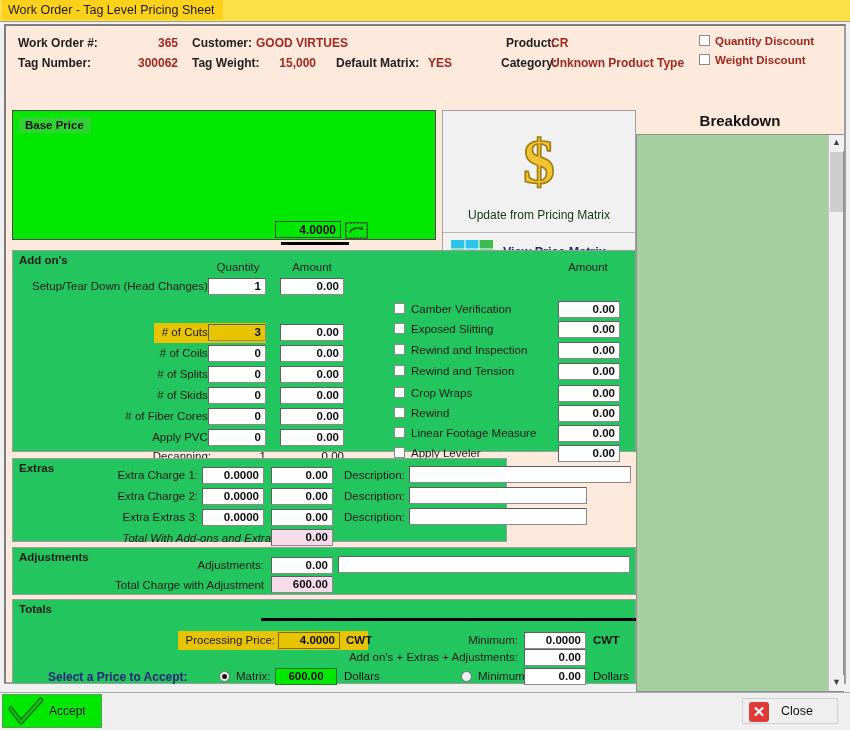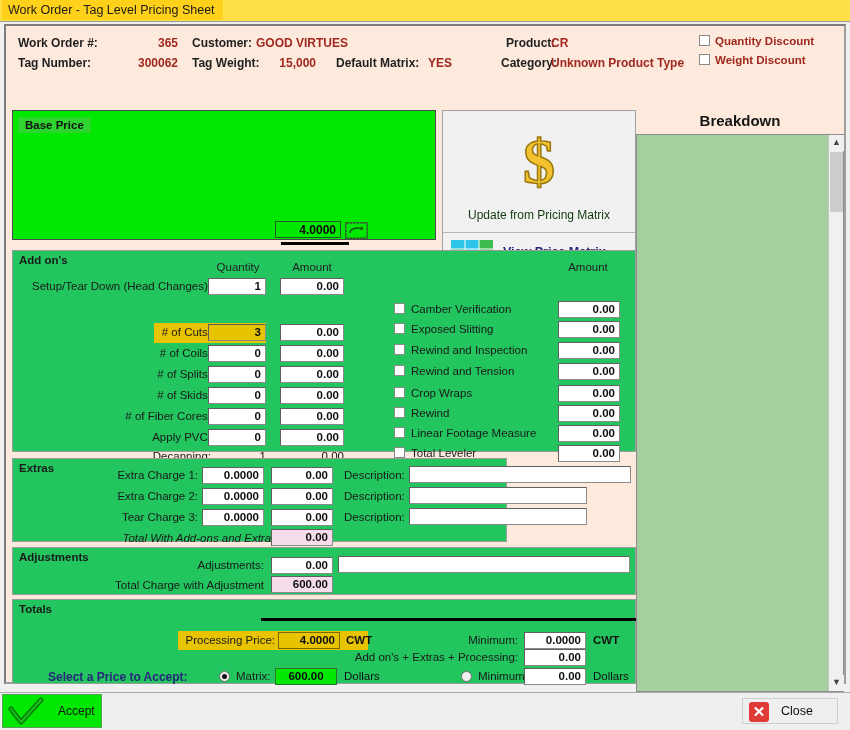--- a/index.html
+++ b/index.html
@@ -200,21 +200,21 @@
     letter-spacing:0.4px;
   }
   #statusbar {
     position:absolute; left:0; top:692px; width:850px; height:38px;
     background:#efefef; border-top:1px solid #aaa;
   }
   #accept-btn {
     position:absolute; left:2px; top:694px; width:100px; height:34px;
     background:#00e800; border:1px solid #5a9e5a; cursor:pointer;
   }
-  #accept-btn .lbl { position:absolute; left:55px; top:9px; font-size:12px; color:#111; }
+  #accept-btn .lbl { position:absolute; left:46px; top:9px; font-size:12px; color:#111; }
   #close-btn {
     position:absolute; left:742px; top:698px; width:96px; height:26px;
     background:#efefef; border:1px solid #cfcfcf; cursor:pointer;
   }
   #close-btn .lbl { position:absolute; left:38px; top:5px; font-size:12.5px; color:#111; }
   #close-x {
     position:absolute; left:6px; top:3px; width:20px; height:20px;
     background:#e03a36; border-radius:3px; color:#fff;
     font-weight:bold; font-size:15px; text-align:center; line-height:19px;
   }
@@ -392,40 +392,40 @@
 
   <div class="cbrow" style="left:388px; top:361px;"><span class="cb"></span><span>Crop Wraps</span></div>
   <div class="fld" style="left:552px; top:359px; width:62px;">0.00</div>
 
   <div class="cbrow" style="left:388px; top:381px;"><span class="cb"></span><span>Rewind</span></div>
   <div class="fld" style="left:552px; top:379px; width:62px;">0.00</div>
 
   <div class="cbrow" style="left:388px; top:401px;"><span class="cb"></span><span>Linear Footage Measure</span></div>
   <div class="fld" style="left:552px; top:399px; width:62px;">0.00</div>
 
-  <div class="cbrow" style="left:388px; top:421px;"><span class="cb"></span><span>Total Leveler</span></div>
+  <div class="cbrow" style="left:388px; top:421px;"><span class="cb"></span><span>Apply Leveler</span></div>
   <div class="fld" style="left:552px; top:419px; width:62px;">0.00</div>
 
   <div class="group" style="left:6px; top:432px; width:495px; height:84px;">
     <div class="grp-title">Extras</div>
   </div>
 
   <div class="rlabel" style="left:80px;  top:443px; width:112px;">Extra Charge 1:</div>
   <div class="fld" style="left:196px; top:441px; width:62px;">0.0000</div>
   <div class="fld" style="left:265px; top:441px; width:62px;">0.00</div>
   <div class="desc-lbl" style="left:338px; top:443px;">Description:</div>
   <div class="txtfld" style="left:403px; top:440px; width:222px;"></div>
 
   <div class="rlabel" style="left:80px;  top:464px; width:112px;">Extra Charge 2:</div>
   <div class="fld" style="left:196px; top:462px; width:62px;">0.0000</div>
   <div class="fld" style="left:265px; top:462px; width:62px;">0.00</div>
   <div class="desc-lbl" style="left:338px; top:464px;">Description:</div>
   <div class="txtfld" style="left:403px; top:461px; width:178px;"></div>
 
-  <div class="rlabel" style="left:80px;  top:485px; width:112px;">Tear Charge 3:</div>
+  <div class="rlabel" style="left:80px;  top:485px; width:112px;">Extra Extras 3:</div>
   <div class="fld" style="left:196px; top:483px; width:62px;">0.0000</div>
   <div class="fld" style="left:265px; top:483px; width:62px;">0.00</div>
   <div class="desc-lbl" style="left:338px; top:485px;">Description:</div>
   <div class="txtfld" style="left:403px; top:482px; width:178px;"></div>
 
   <div class="rlabel" style="left:76px;  top:506px; width:198px;font-style:italic;">Total With Add-ons and Extras:</div>
   <div class="fld pink" style="left:265px; top:503px; width:62px;">0.00</div>
 
   <div class="group" style="left:6px; top:521px; width:624px; height:48px;">
     <div class="grp-title">Adjustments</div>
@@ -445,21 +445,21 @@
 
   <div id="pp-hl"></div>
   <div class="rlabel" style="left:175px; top:608px; width:94px;">Processing Price:</div>
   <div class="fld gold" style="left:272px; top:606px; width:62px; border-color:#7a6a00;">4.0000</div>
   <div class="unit" style="left:340px; top:608px;">CWT</div>
 
   <div class="rlabel" style="left:400px; top:608px; width:112px;">Minimum:</div>
   <div class="fld" style="left:518px; top:606px; width:62px;">0.0000</div>
   <div class="unit" style="left:587px; top:608px;">CWT</div>
 
-  <div class="rlabel" style="left:330px; top:625px; width:182px;">Add on's + Extras + Processing:</div>
+  <div class="rlabel" style="left:330px; top:625px; width:182px;">Add on's + Extras + Adjustments:</div>
   <div class="fld" style="left:518px; top:623px; width:62px;">0.00</div>
 
   <div id="select-price-lbl">Select a Price to Accept:</div>
   <div class="radio on" style="left:213px; top:645px;"></div>
   <div class="radlbl" style="left:230px; top:644px;">Matrix:</div>
   <div class="fld green" style="left:269px; top:642px; width:62px; border-color:#2b722b;">600.00</div>
   <div class="unit" style="left:338px; top:644px; font-weight:normal;">Dollars</div>
 
   <div class="radio" style="left:455px; top:645px;"></div>
   <div class="radlbl" style="left:472px; top:644px;">Minimum:</div>

